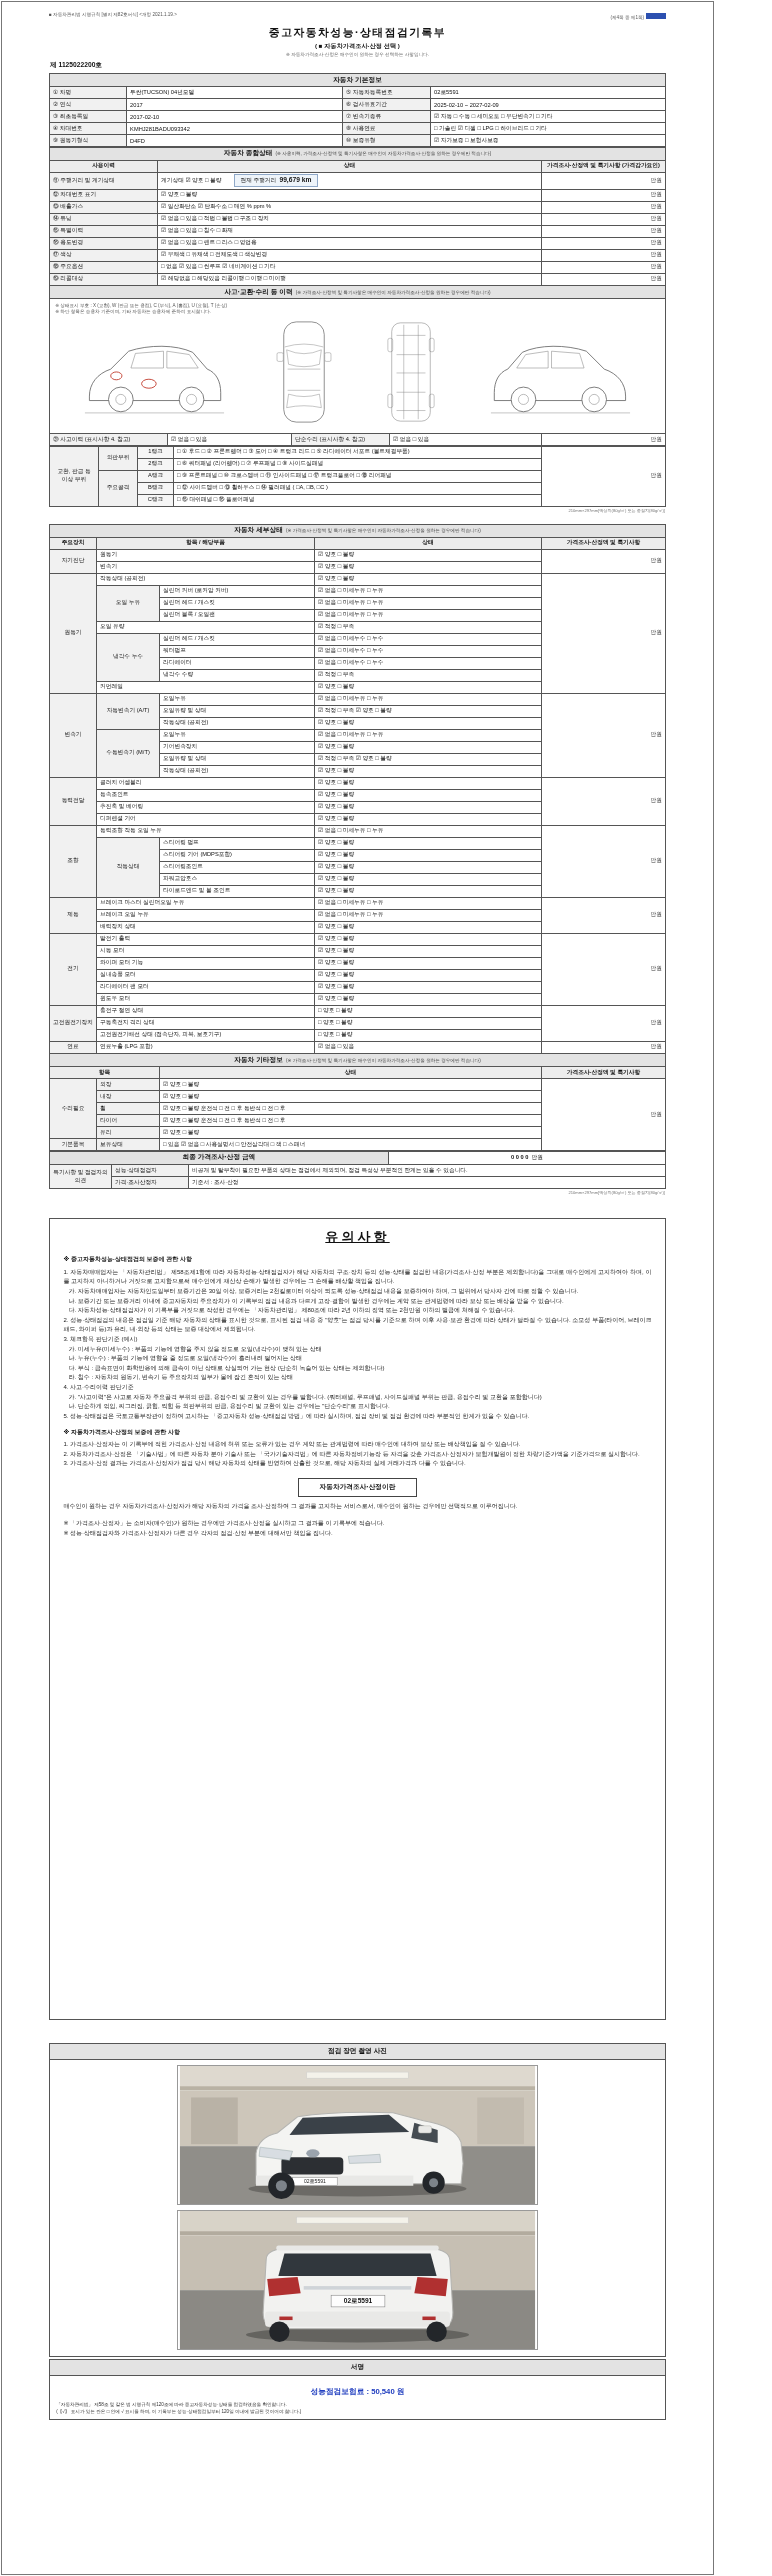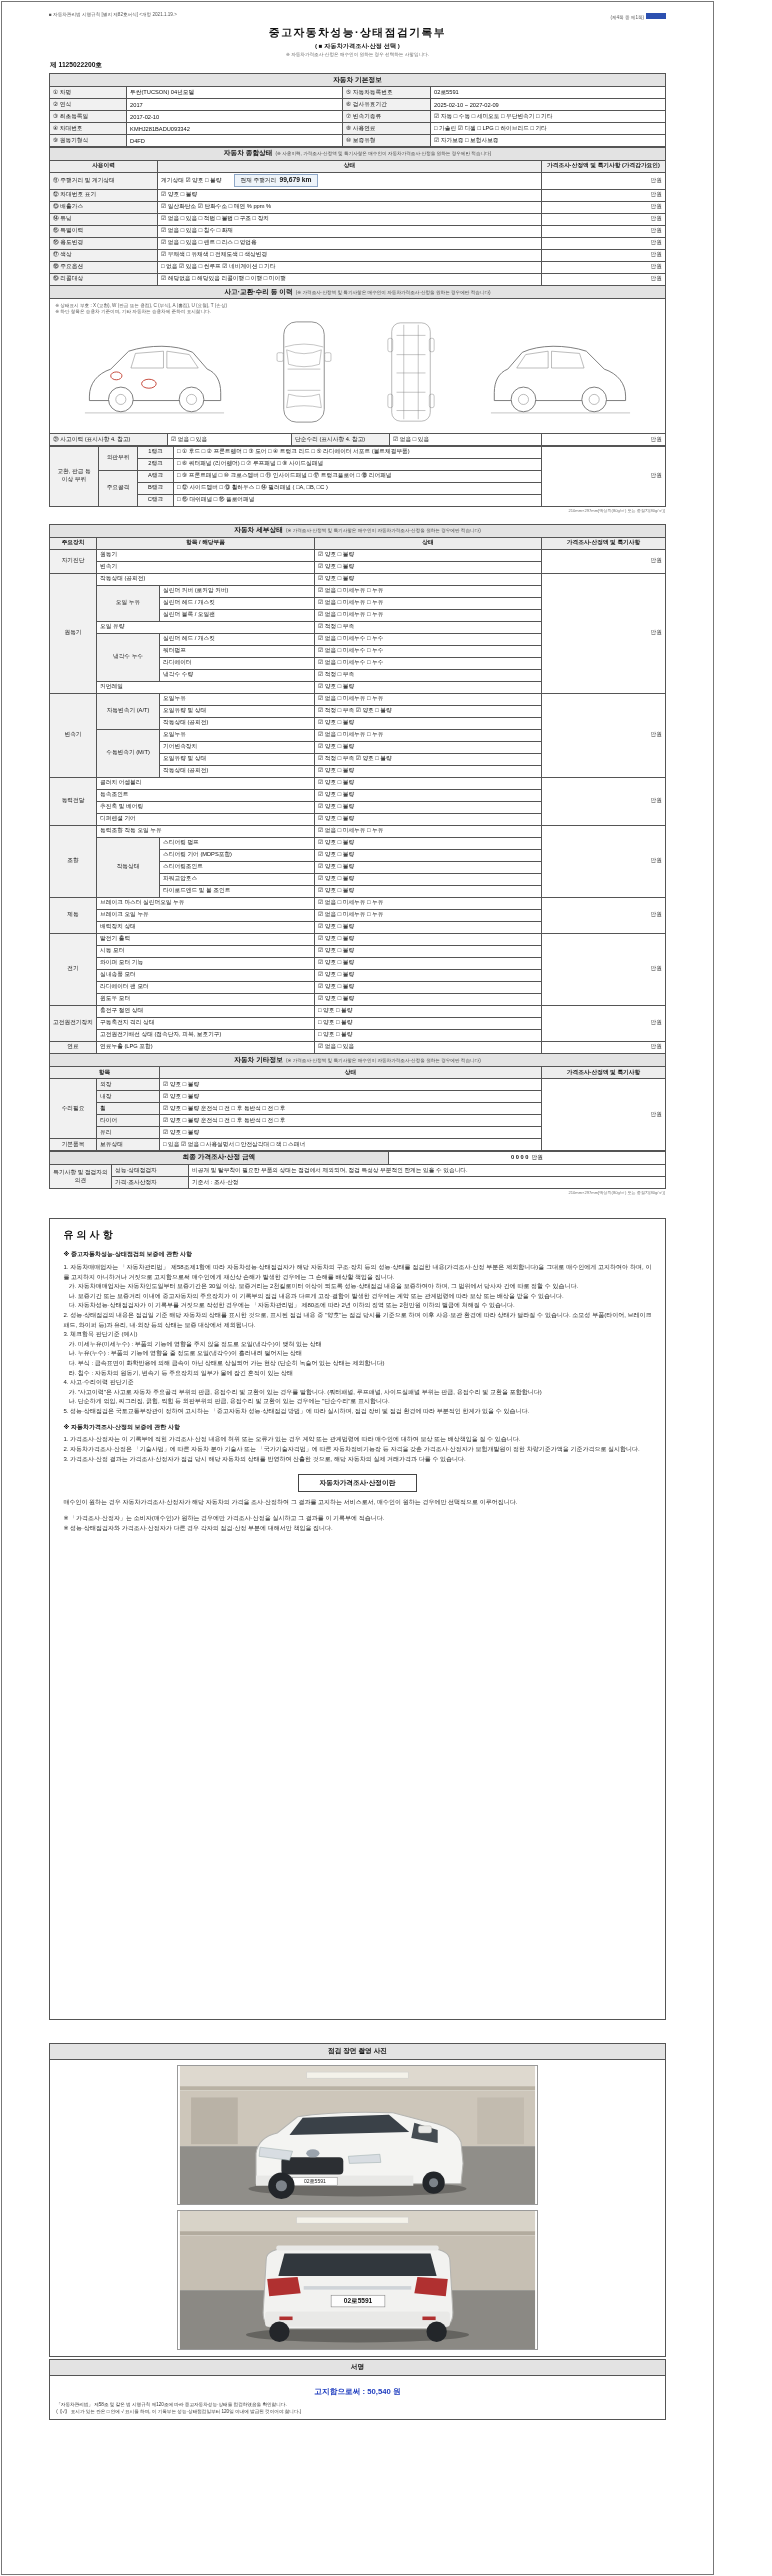--- a/index.html
+++ b/index.html
@@ -36,21 +36,21 @@
 
   .gap { height:11.3px; }
   .paper-note { text-align:right; font-size:4.1px; color:#777; margin:1px 1px 0 0; }
 
   .legend-wrap { border:0.5px solid #555; border-top:none; padding:3.1px 5.2px 2.1px; font-size:5.2px; }
   .legend-line { margin:1px 0; }
   .diagrams { display:flex; justify-content:space-around; align-items:center; padding:4.1px 2.1px 5.2px; }
   .diagrams svg { display:block; }
 
   .notice { border:0.5px solid #555; min-height:802px; padding:8.2px 13.4px; font-size:6px; line-height:1.6; }
-  .notice-title { text-align:left; font-size:10px; font-weight:bold; letter-spacing:3.1px; margin-bottom:7.2px; }
+  .notice-title { text-align:center; font-size:13px; font-weight:bold; letter-spacing:3.1px; margin-bottom:7.2px;text-decoration:underline; }
   .notice-h { font-weight:bold; margin:6.2px 0 3.1px; }
   .notice-body { white-space:pre-wrap; text-align:justify; color:#222; }
   .notice-boxwrap { text-align:center; margin:9.3px 0 5.2px; }
   .notice-box { display:inline-block; border:0.5px solid #444; padding:3.1px 20.6px; font-weight:bold; font-size:6.7px; }
 
   .photos-block { border:0.5px solid #555; padding-bottom:6.2px; }
   .photos-title { background:#e3e3e3; border-bottom:0.5px solid #555; text-align:center; font-weight:bold; font-size:6.7px; padding:3.1px; }
   .photo { width:361px; margin:5.2px auto 0; border:0.5px solid #999; display:block; }
 
   .sign-block { border:0.5px solid #555; margin-top:2.1px; }
@@ -703,21 +703,21 @@
       <rect x="196" y="208" width="26" height="7" fill="#b03030"></rect>
       <rect x="478" y="208" width="26" height="7" fill="#b03030"></rect>
       <circle cx="196" cy="238" r="20" fill="#23262a"></circle>
       <circle cx="506" cy="238" r="20" fill="#23262a"></circle>
     </svg>
   </div>
 
   <div class="sign-block">
     <div class="sign-title">서명</div>
     <div class="premium">
-      <span>고지함으로써 :</span>&nbsp;<span>50,540 원</span>
+      <span>성능점검보험료 :</span>&nbsp;<span>50,540 원</span>
     </div>
     <div class="foot-lines">
       <div class="tiny">「자동차관리법」 제58조 및 같은 법 시행규칙 제120조에 따라 중고자동차성능·상태를 점검하였음을 확인합니다.</div>
       <div class="tiny">(【√】 표시가 있는 란은 □ 안에 √ 표시를 하며, 이 기록부는 성능·상태점검일부터 120일 이내에 발급된 것이어야 합니다.)</div>
     </div>
   </div>
 
 </div>
 
 

